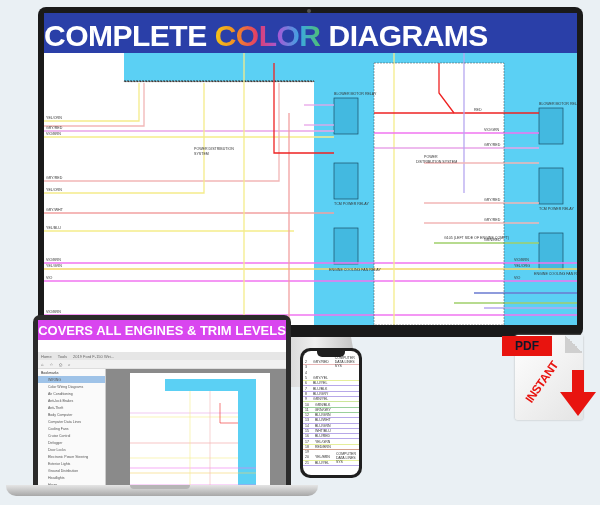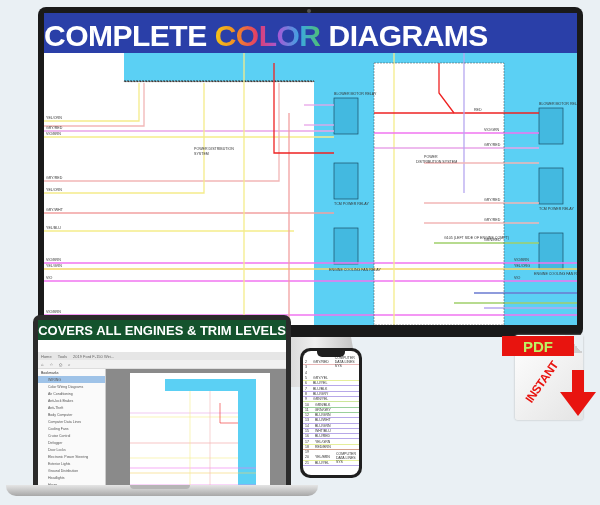--- a/index.html
+++ b/index.html
@@ -8,35 +8,35 @@
 .monitor .screen{position:absolute;left:6px;top:6px;width:533px;height:312px;background:#fff;overflow:hidden}
 .camera{position:absolute;left:269px;top:2px;width:4px;height:4px;border-radius:50%;background:#555}
 .banner{position:absolute;left:0;top:0;width:100%;height:40px;background:#2a3fa8;display:flex;align-items:flex-end;justify-content:center;gap:8px}
 .banner span{color:#fff;font-weight:bold;font-size:30px;letter-spacing:-0.5px}
 .banner .rainbow{background:linear-gradient(90deg,#f5c518,#f08a24,#e23c6a,#a35bd6,#3ca7e2,#4fc16e);-webkit-background-clip:text;background-clip:text;color:transparent}
 .stand{position:absolute;left:270px;top:337px;width:90px;height:50px;background:linear-gradient(90deg,#c9c9c9,#efefef,#bdbdbd);clip-path:polygon(10% 0,90% 0,100% 100%,0 100%)}
 .laptop{position:absolute;left:33px;top:315px;width:258px;height:170px;background:#2b2b2b;border-radius:7px 7px 0 0}
 .laptop .lscreen{position:absolute;left:5px;top:5px;width:248px;height:165px;background:#fff;overflow:hidden}
 .laptop-base{position:absolute;left:6px;top:485px;width:312px;height:11px;background:linear-gradient(#e5e5e5,#a7a7a7);border-radius:0 0 10px 10px}
 .laptop-notch{position:absolute;left:130px;top:485px;width:60px;height:4px;background:#b5b5b5;border-radius:0 0 4px 4px}
-.lbanner{position:absolute;left:0;top:0;width:100%;height:20px;background:#14532d;color:#fff;font-weight:bold;font-size:13px;display:flex;align-items:center;justify-content:center;white-space:nowrap}
+.lbanner{position:absolute;left:0;top:0;width:100%;height:20px;background:#d946ef;color:#fff;font-weight:bold;font-size:13px;display:flex;align-items:center;justify-content:center;white-space:nowrap}
 .ltoolbar{position:absolute;left:0;top:20px;width:100%;height:12px;background:#f1f1f1;border-bottom:1px solid #ddd;font-size:4px;color:#555;display:flex;align-items:center;gap:6px;padding-left:3px}
 .ltabs{position:absolute;left:0;top:32px;width:100%;height:8px;background:#e6e6e6;font-size:4px;color:#666;display:flex;gap:6px;padding-left:3px;align-items:center}
 .lsidebar{position:absolute;left:0;top:40px;width:68px;height:125px;background:#fafafa;border-right:1px solid #ccc;font-size:3.5px;color:#555}
 .lsidebar .item{height:7px;display:flex;align-items:center;padding-left:10px;white-space:nowrap}
 .lsidebar .item.sel{background:#9fc3e8}
 .lview{position:absolute;left:68px;top:40px;width:180px;height:125px;background:#8a8a8a}
 .lpage{position:absolute;left:24px;top:4px;width:140px;height:121px;background:#fff;overflow:hidden}
 .phone{position:absolute;left:300px;top:348px;width:62px;height:130px;background:#1f1f1f;border-radius:10px}
 .phone .pscreen{position:absolute;left:3px;top:3px;width:56px;height:124px;background:#fff;border-radius:8px;overflow:hidden}
 .phone .notch{position:absolute;left:17px;top:3px;width:28px;height:6px;background:#1f1f1f;border-radius:0 0 5px 5px;z-index:2}
 .prow{height:5.3px;font-size:3.5px;color:#333;display:flex;align-items:center;gap:6px;padding-left:2px;border-bottom:1px solid}
 .pdf{position:absolute;left:515px;top:335px;width:68px;height:85px;background:linear-gradient(135deg,#fff,#e4e4e4);border-radius:3px;box-shadow:0 0 2px #aaa}
 .pdf .fold{position:absolute;right:0;top:0;width:18px;height:18px;background:linear-gradient(225deg,#eaf0f4 50%,#cfcfcf 50%)}
-.pdf-label{position:absolute;left:502px;top:336px;width:72px;height:20px;background:#e8140f;color:#bef264;font-weight:bold;font-size:15px;display:flex;align-items:center;justify-content:center}
+.pdf-label{position:absolute;left:502px;top:336px;width:50px;height:20px;background:#e8140f;color:#0f172a;font-weight:bold;font-size:12px;display:flex;align-items:center;justify-content:center}
 .instant{position:absolute;left:518px;top:375px;transform:rotate(-55deg);color:#e8140f;font-weight:bold;font-size:12px;letter-spacing:-0.5px}
 .arrow{position:absolute;left:560px;top:370px;width:36px;height:46px}
 svg text{font-family:"Liberation Sans",sans-serif}
 </style>
 </head>
 <body>
 
 <div class="monitor">
   <div class="camera"></div>
   <div class="screen">

